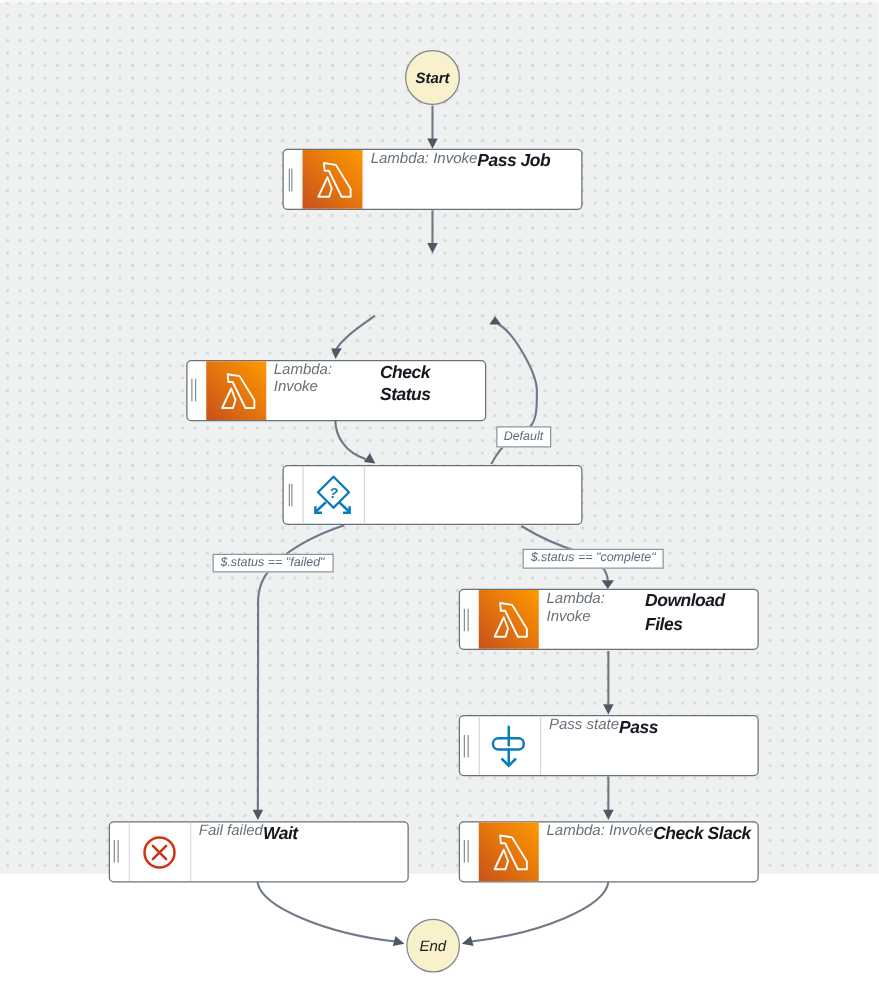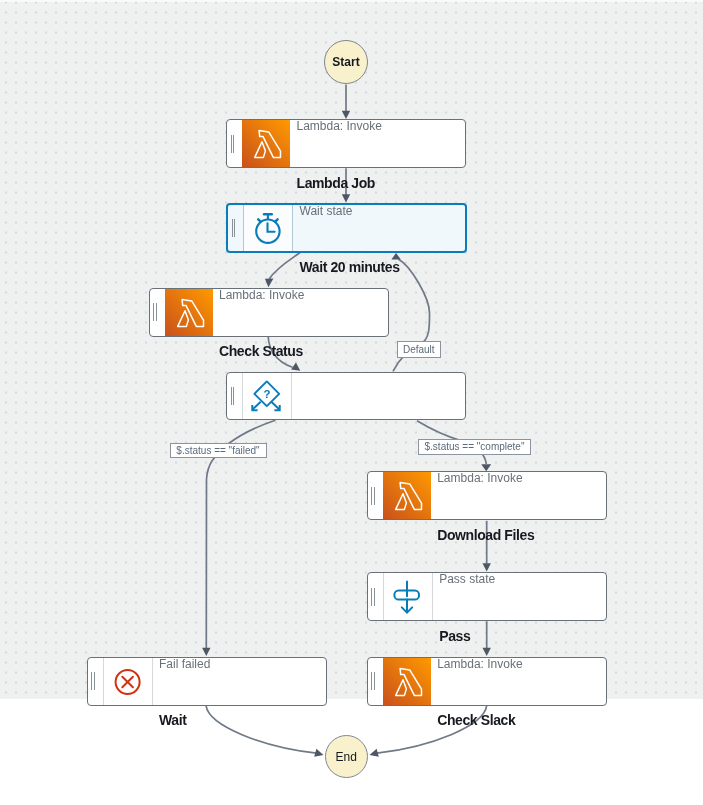--- a/index.html
+++ b/index.html
@@ -2,30 +2,31 @@
 <html><head>
 <meta charset="utf-8">
 <style>
   html,body{margin:0;padding:0;}
   body{width:703px;height:805px;overflow:hidden;font-family:"Liberation Sans",sans-serif;-webkit-font-smoothing:antialiased;}
   #canvas{position:relative;width:703px;height:699px;transform:translateZ(0);
     background-color:#eff1f1;
     background-image:radial-gradient(circle, #d2dade 1.05px, rgba(210,218,222,0) 1.35px);
     background-size:10px 10px;
     background-position:1px -2.5px;
+    font-style:italic;
   }
   svg.overlay{position:absolute;left:0;top:0;}
   .node{position:absolute;box-sizing:border-box;background:#fff;border:1px solid #697077;border-radius:4px;display:flex;align-items:stretch;}
   .handle{width:15px;flex:0 0 15px;display:flex;align-items:center;justify-content:flex-start;padding-left:3.6px;box-sizing:border-box;gap:1.5px;}
   .handle i{display:block;width:1.2px;height:18px;background:#87919a;flex:0 0 1.2px;}
   .icon{width:48px;flex:0 0 48px;position:relative;}
   .icon.lam{background:linear-gradient(45deg,#c8511b,#f90);}
   .icon.plain{border-left:1px solid #d5d9dc;border-right:1px solid #d5d9dc;}
   .icon svg{position:absolute;left:0;top:0;}
-  .txt{padding-left:6.5px;margin-top:-1px;display:flex;flex-direction:column;justify-content:flex-start;gap:40px;}
+  .txt{padding-left:6.5px;margin-top:-1px;display:flex;flex-direction:row;justify-content:flex-end;}
   .lbl{font-size:12px;line-height:14.5px;color:#687078;}
   .ttl{font-size:14px;line-height:18.5px;font-weight:700;color:#16191f;letter-spacing:-0.4px;}
   .circle{position:absolute;border-radius:50%;background:#f8f1cc;border:1px solid #7f878f;box-sizing:border-box;display:flex;align-items:center;justify-content:center;font-size:12px;font-weight:700;color:#16191f;}
   .elabel{position:absolute;box-sizing:border-box;background:#ffffff;border:1.5px solid #8a93a0;color:#5a6b7b;font-size:10px;line-height:11px;display:flex;align-items:center;justify-content:center;white-space:nowrap;}
   .wait{background:#f0f8fc;border:2px solid #0a7cb9;}
   .wait .icon.plain{border-left:1px solid #b3c7d1;border-right:1px solid #b3c7d1;background:#fbfcfd;}
 </style>
 </head>
 <body>
 <div id="canvas">
@@ -72,46 +73,24 @@
   <div class="icon lam">
     <svg width="48" height="47" viewBox="0 0 48 47">
       <g fill="none" stroke="#fff" stroke-width="1.5" stroke-linejoin="round">
         <path d="M17.1,10.4 L26.7,11.9 L38.5,31.1 L38.5,37.4 L31.3,37.4 L21.1,16.6 L17.7,16.6 Z"></path>
         <path d="M20,21.8 L23.4,30.9 L21.4,37.4 L12.7,37.4 Z"></path>
       </g>
     </svg>
   </div>
   <div class="txt">
         <span class="lbl">Lambda: Invoke</span>
-        <span class="ttl">Lambda Job</span>
-      </div>
-</div>
-
-<div class="node wait" style="left:226px;top:202.5px;width:240.5px;height:50px;">
-  <div class="handle">
-        <i></i>
-        <i></i>
-      </div>
-  <div class="icon plain">
-    <svg width="48" height="46" viewBox="0 0 48 46">
-      <g fill="none" stroke="#087cb9" stroke-width="2.1" stroke-linecap="round">
-        <circle cx="23.9" cy="26.2" r="11.7"></circle>
-        <path d="M23.5,18.2 L23.5,26.8 L30.6,26.8"></path>
-        <path d="M23.9,9.6 L23.9,14"></path>
-        <path stroke-width="2.4" d="M20,9.2 L27.8,9.2"></path>
-        <path stroke-width="2.5" d="M14.2,14.4 L16.6,16.7"></path>
-        <path stroke-width="2.5" d="M33.6,14.4 L31.2,16.7"></path>
-      </g>
-    </svg>
-  </div>
-  <div class="txt">
-        <span class="lbl">Wait state</span>
-        <span class="ttl">Wait 20 minutes</span>
-      </div>
-</div>
+        <span class="ttl">Pass Job</span>
+      </div>
+</div>
+
 
 <div class="node" style="left:148.5px;top:287.5px;width:240px;height:49px;">
   <div class="handle">
         <i></i>
         <i></i>
       </div>
   <div class="icon lam">
     <svg width="48" height="47" viewBox="0 0 48 47">
       <g fill="none" stroke="#fff" stroke-width="1.5" stroke-linejoin="round">
         <path d="M17.1,10.4 L26.7,11.9 L38.5,31.1 L38.5,37.4 L31.3,37.4 L21.1,16.6 L17.7,16.6 Z"></path>

